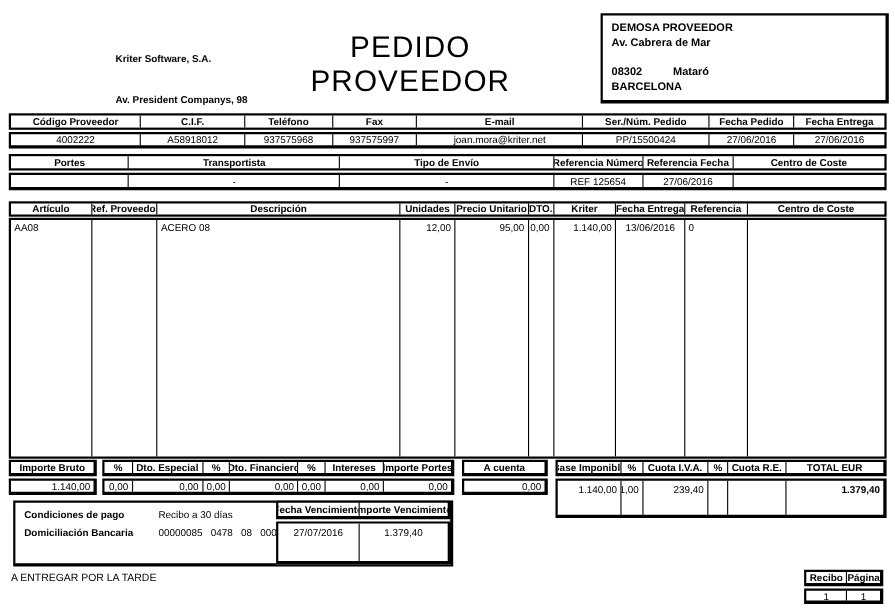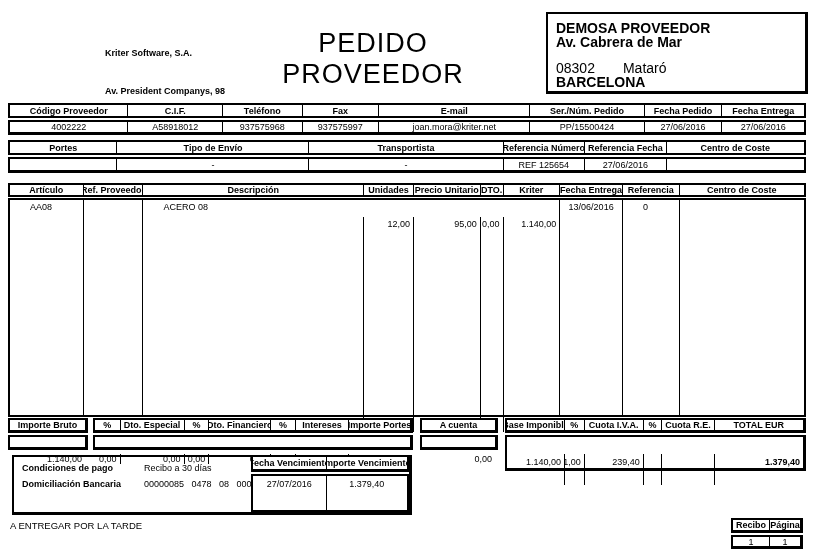--- a/index.html
+++ b/index.html
@@ -6,22 +6,22 @@
   .page{position:relative;width:814px;height:557px;background:#fff;overflow:hidden;
         font-family:"Liberation Sans",sans-serif;color:#000;}
   
   .rowbox{position:absolute;left:8px;width:798px;display:flex;box-sizing:border-box;
           border:2px solid #000;background:#fff;}
   .h15{height:15px}.h16{height:16px}.h14{height:14px}
   .c{box-sizing:border-box;height:100%;display:flex;align-items:center;justify-content:center;
      font-size:9px;overflow:hidden;white-space:nowrap;}
   .c + .c{border-left:1px solid #000;}
   .lbl{font-weight:bold;}
-  .r{justify-content:flex-end;padding-right:3px;margin-top:17px;}
-  .l{justify-content:flex-start;padding-left:20px;}
+  .r{justify-content:flex-end;padding-right:3px;}
+  .l{justify-content:flex-start;padding-left:3px;}
   .thickb{border-bottom-width:3px;}
   .sh{border-right-width:3px;border-bottom-width:3px;}
   
   .t1 .c:nth-child(1){width:118px}.t1 .c:nth-child(2){width:95px}.t1 .c:nth-child(3){width:80px}
   .t1 .c:nth-child(4){width:77px}.t1 .c:nth-child(5){width:152px}.t1 .c:nth-child(6){width:115px}
   .t1 .c:nth-child(7){width:78px}.t1 .c:nth-child(8){width:83px}
   
   .t2 .c:nth-child(1){width:107px}.t2 .c:nth-child(2){width:193px}.t2 .c:nth-child(3){width:195px}
   .t2 .c:nth-child(4){width:82px}.t2 .c:nth-child(5){width:82px}.t2 .c:nth-child(6){width:139px}
   
@@ -39,21 +39,21 @@
   .tax .c:nth-child(4){width:19px}.tax .c:nth-child(5){width:53px}.tax .c:nth-child(6){width:91px}
   
   .due .c:nth-child(1){width:75px}.due .c:nth-child(2){width:84px}
   .topcells .c{align-items:flex-start;padding-top:3px;}
   .abs{position:absolute;}
   .company{left:105px;top:22px;font-size:9px;font-weight:bold;line-height:12.5px;white-space:pre;}
   .title{left:233px;top:28px;width:280px;text-align:center;font-size:27px;line-height:31px;
          font-weight:400;letter-spacing:1px;}
   .supbox{left:546px;top:12px;width:262px;height:82px;box-sizing:border-box;
           border:2px solid #000;border-right-width:3px;border-bottom-width:3px;
-          font-size:14px;font-weight:bold;padding-left:12px;}
+          font-size:10px;font-weight:bold;padding-left:12px;}
   .supbox div{position:absolute;left:8px;white-space:pre;}
   .condbox{left:12px;top:455px;width:400px;height:60px;box-sizing:border-box;
            border:2px solid #000;border-right-width:3px;border-bottom-width:3px;font-size:9px;}
   .condbox span{position:absolute;white-space:pre;}
   .note{left:10px;top:520px;font-size:9.5px;text-align:right;}
 </style>
 </head>
 <body>
 
 <div class="page">
@@ -67,21 +67,21 @@
   </div>
 
   <div class="abs title">
     <div>PEDIDO</div>
     <div>PROVEEDOR</div>
   </div>
 
   <div class="abs supbox">
     <div style="top:6px">DEMOSA PROVEEDOR</div>
     <div style="top:20px">Av. Cabrera de Mar</div>
-    <div style="top:46px;font-weight:normal"><span>08302</span><span style="display:inline-block;width:28px"></span><span>Mataró</span></div>
+    <div style="top:46px;font-weight:bold"><span>08302</span><span style="display:inline-block;width:28px"></span><span>Mataró</span></div>
     <div style="top:60px">BARCELONA</div>
   </div>
 
   <div class="rowbox t1 h15" style="top:103px">
     <div class="c lbl">Código Proveedor</div>
     <div class="c lbl">C.I.F.</div>
     <div class="c lbl">Teléfono</div>
     <div class="c lbl">Fax</div>
     <div class="c lbl">E-mail</div>
     <div class="c lbl">Ser./Núm. Pedido</div>
@@ -95,22 +95,22 @@
     <div class="c">937575968</div>
     <div class="c">937575997</div>
     <div class="c">joan.mora@kriter.net</div>
     <div class="c">PP/15500424</div>
     <div class="c">27/06/2016</div>
     <div class="c">27/06/2016</div>
   </div>
 
   <div class="rowbox t2 h15" style="top:140px">
     <div class="c lbl">Portes</div>
+    <div class="c lbl">Transportista</div>
     <div class="c lbl">Tipo de Envío</div>
-    <div class="c lbl">Transportista</div>
     <div class="c lbl">Referencia Número</div>
     <div class="c lbl">Referencia Fecha</div>
     <div class="c lbl">Centro de Coste</div>
   </div>
 
   <div class="rowbox t2 h16 thickb" style="top:157px">
     <div class="c"></div>
     <div class="c">-</div>
     <div class="c">-</div>
     <div class="c">REF 125654</div>

